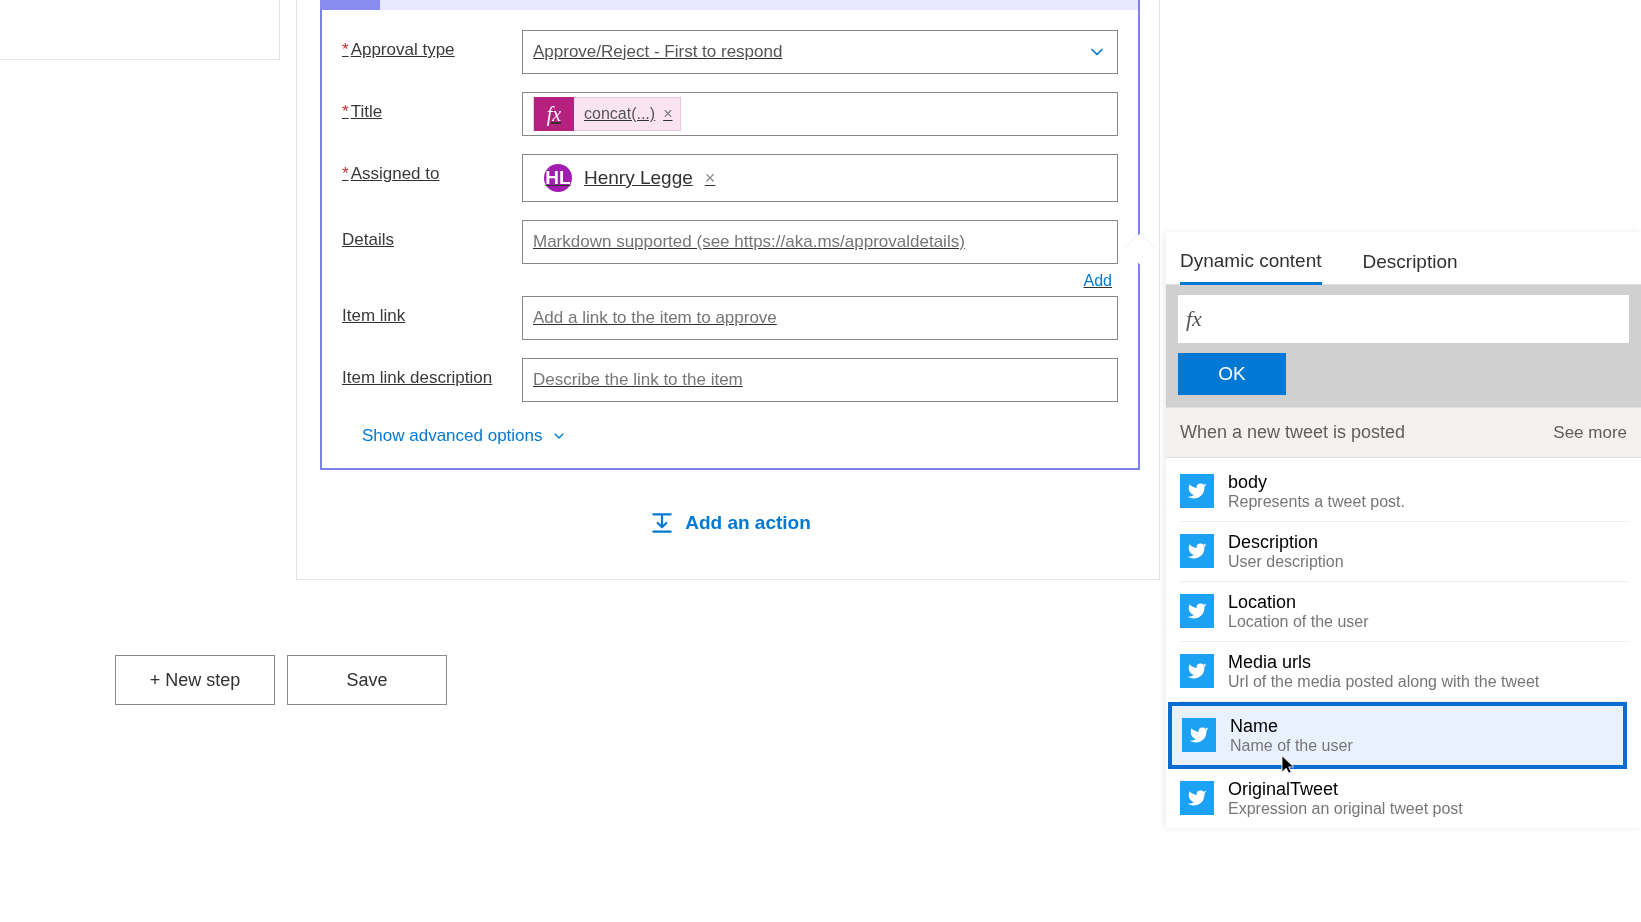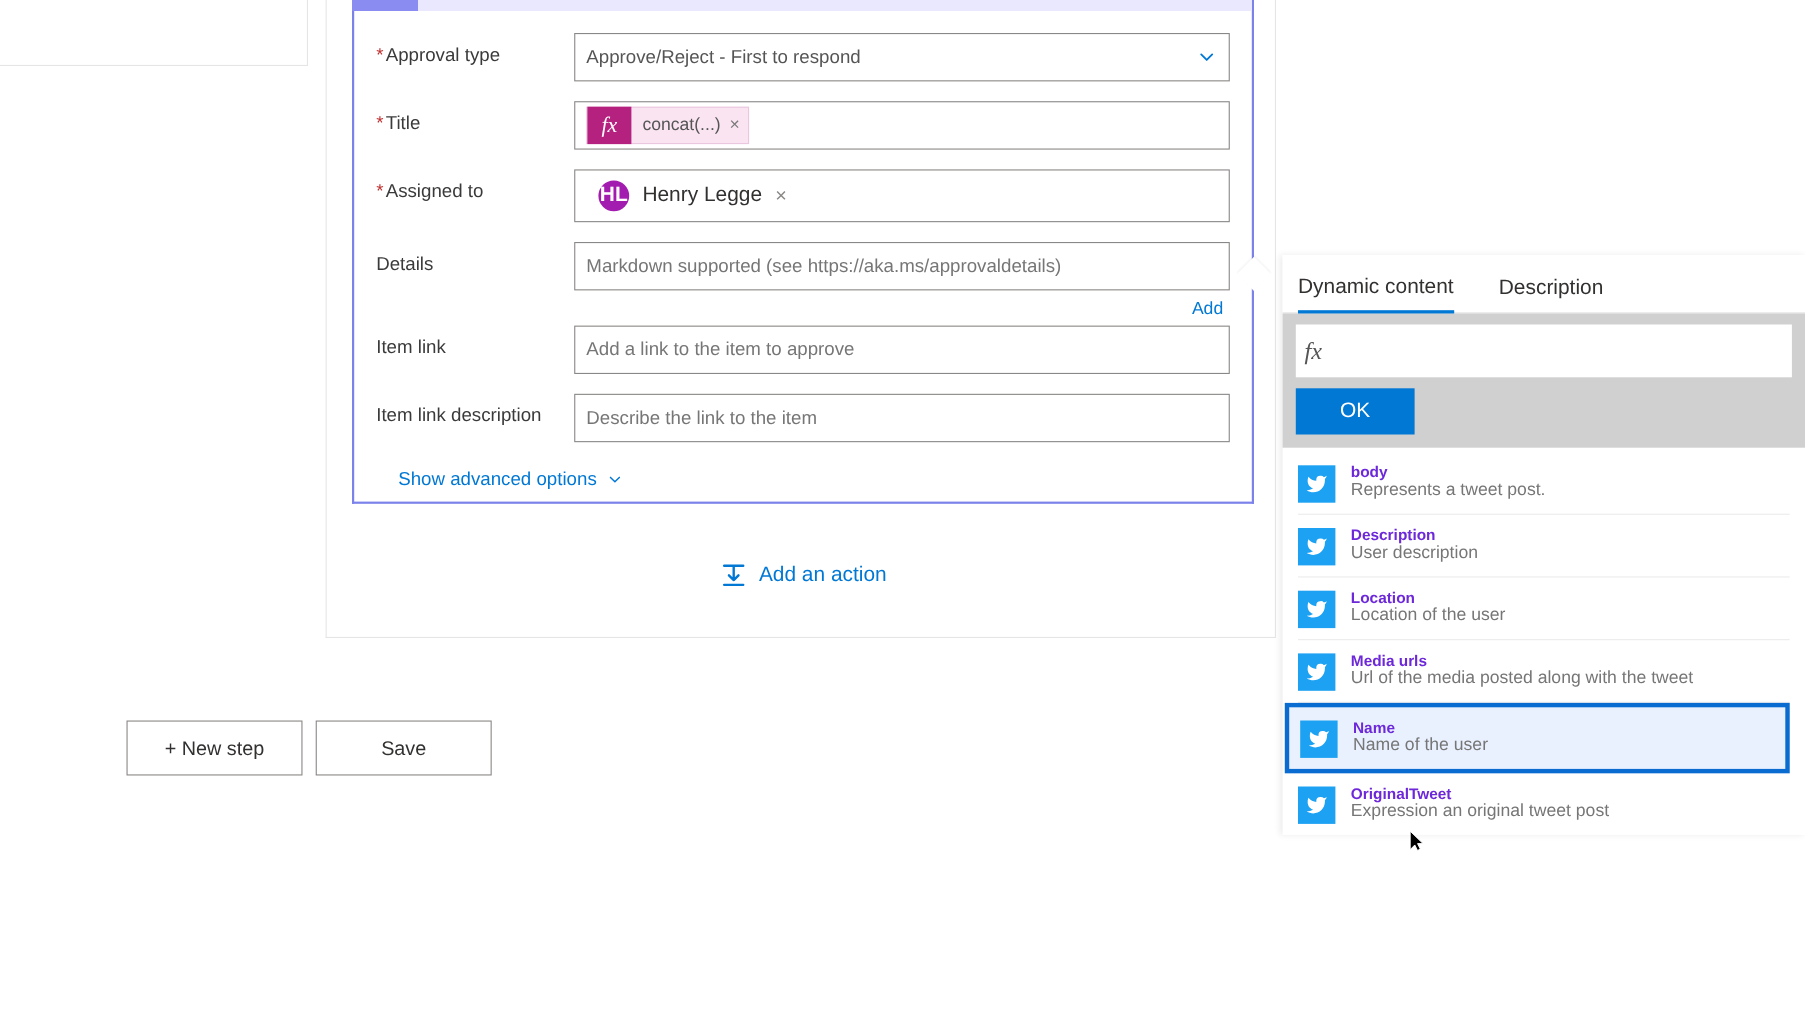--- a/index.html
+++ b/index.html
@@ -30,21 +30,22 @@
     position: relative;
   }
   .card-header .icon-square {
     position: absolute;
     left: -2px; top: -30px;
     width: 60px; height: 50px;
     background: #8b8cf2;
   }
 
   .form-area {
-    padding: 20px 20px 0 20px;
+    padding: 20px 20px 12px 20px;
+    text-decoration: underline;
   }
 
   .row {
     display: flex;
     align-items: flex-start;
     margin-bottom: 18px;
   }
   .label-col {
     width: 180px;
     padding-top: 10px;
@@ -153,20 +154,21 @@
     left: 320px;
     width: 820px;
     top: 510px;
     text-align: left;
     font-size: 19px;
     color: #0078d4;
     display: flex;
     justify-content: center;
     align-items: center;
     gap: 10px;
+    font-weight: bold;
   }
   .add-action .insert-icon {
     width: 26px; height: 26px;
     color: #0078d4;
   }
 
   
   .bottom-btns {
     position: absolute;
     left: 115px;
@@ -279,21 +281,21 @@
     cursor: pointer;
   }
   .dc-item .tw-icon {
     width: 34px; height: 34px;
     background: #1da1f2;
     display: flex; align-items: center; justify-content: center;
     flex-shrink: 0;
     margin-top: 2px;
   }
   .dc-item .tw-icon svg { width: 20px; height: 20px; fill: #fff; }
-  .dc-item .dc-text .t { font-size: 14px; color: #6d28d9; font-weight: 700; }
+  .dc-item .dc-text .t { font-size: 18px; color: #000000; font-weight: 400; }
   .dc-item .dc-text .d { font-size: 16px; color: #767676; }
 
   .dc-item.highlight {
     background: #e9f1ff;
     border: 4px solid #0a6bd1;
     margin-left: -12px;
     padding-left: 10px;
     padding-right: 10px;
   }
 
@@ -453,20 +455,24 @@
     <div class="tab">Description</div>
   </div>
 
   <div class="expr-area">
     <div class="expr-input">
       <span class="fx">fx</span>
     </div>
     <button class="ok-btn">OK</button>
   </div>
 
+  <div class="section-header">
+    <span>When a new tweet is posted</span>
+    <span class="see-more">See more</span>
+  </div>
 
   <div class="dc-list">
 
     <div class="dc-item">
       <span class="tw-icon">
         <svg viewBox="0 0 24 24">
             <path d="M23 3a10.9 10.9 0 01-3.14 1.53A4.48 4.48 0 0016 3a4.48 4.48 0 00-4.47 4.47c0 .35.04.7.11 1.03A12.7 12.7 0 013 4s-4 9 5 13a13 13 0 01-7 2c9 5 20 0 20-11.5 0-.28-.03-.56-.08-.83A7.72 7.72 0 0023 3z"></path>
           </svg>
       </span>
       <span class="dc-text">

